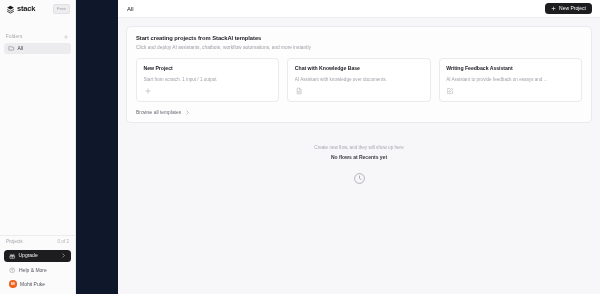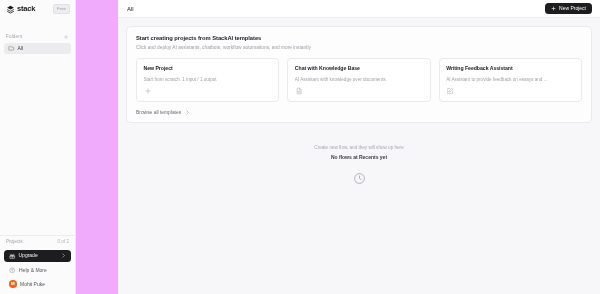--- a/index.html
+++ b/index.html
@@ -5,21 +5,21 @@
   * { box-sizing: border-box; margin: 0; padding: 0; }
   html, body {
     width: 600px; height: 294px;
     font-family: "Liberation Sans", sans-serif;
     background: #ffffff;
     overflow: hidden;
   }
   .app {
     display: flex;
     width: 600px; height: 294px;
-    background: #f0abfc;
+    background: #0f172a;
     gap: 42px;
   }
 
   
   .sidebar {
     width: 76px;
     height: 294px;
     background: #fbfbfb;
     border-right: 1px solid #e9e9ec;
     display: flex;

